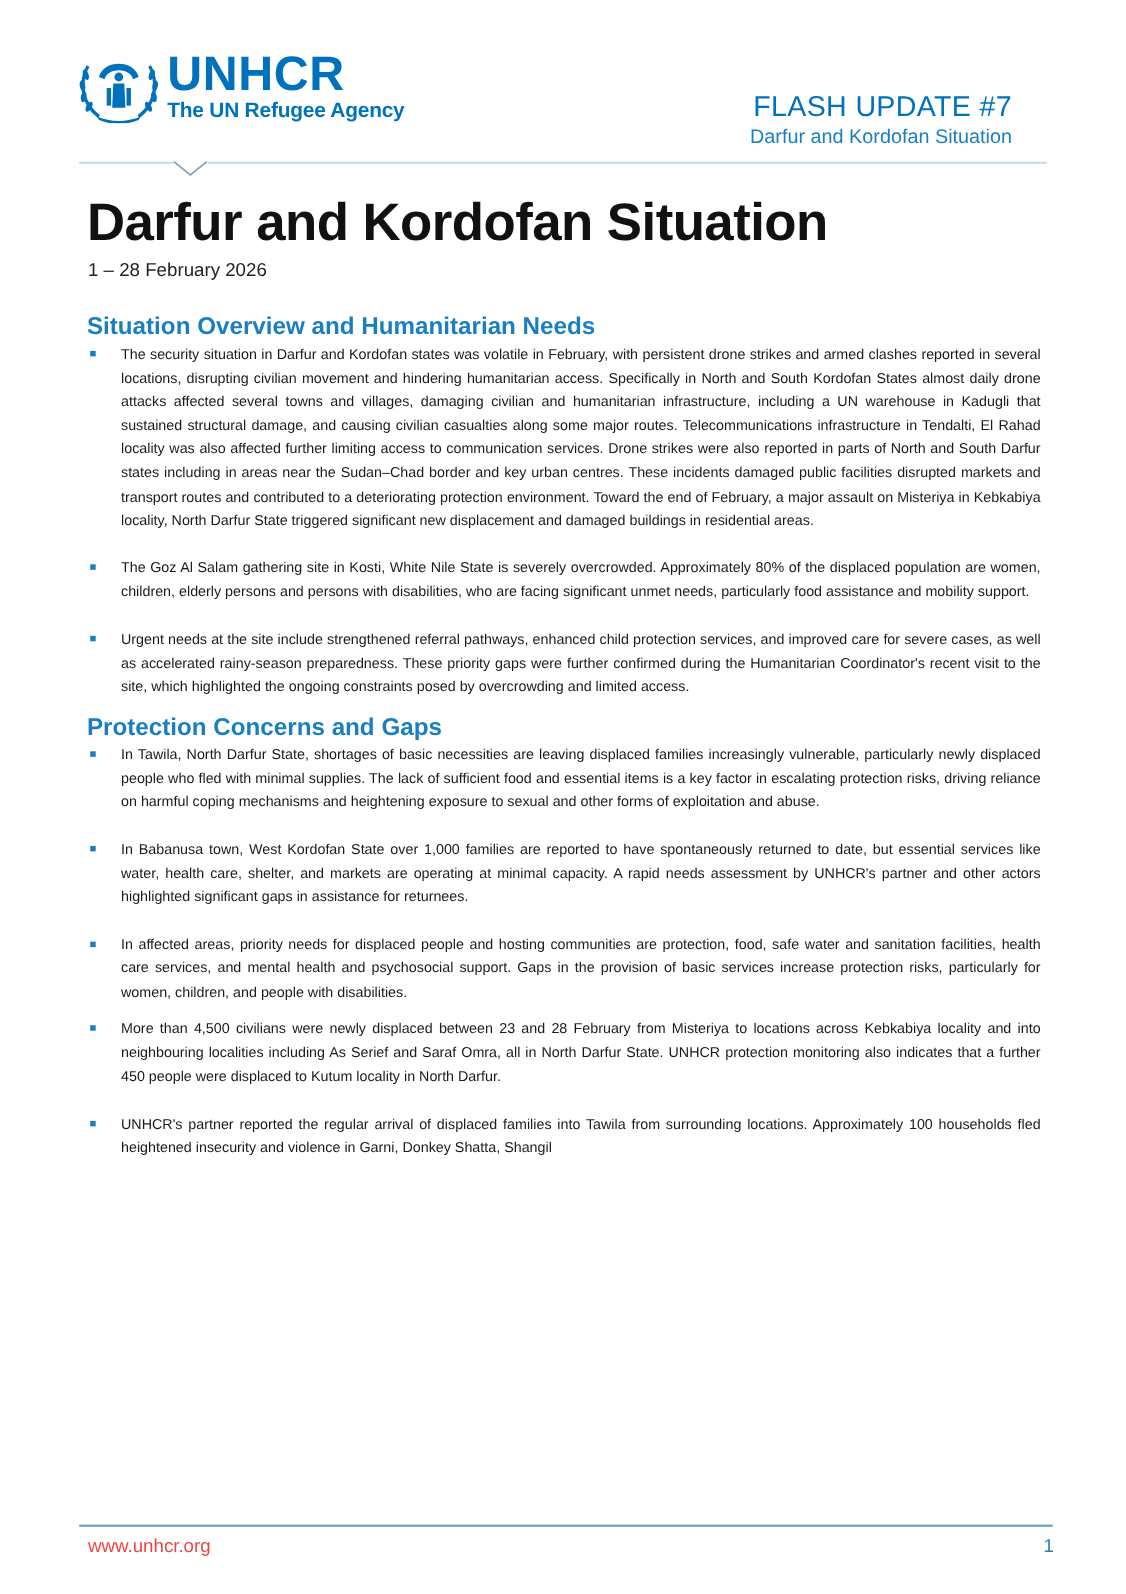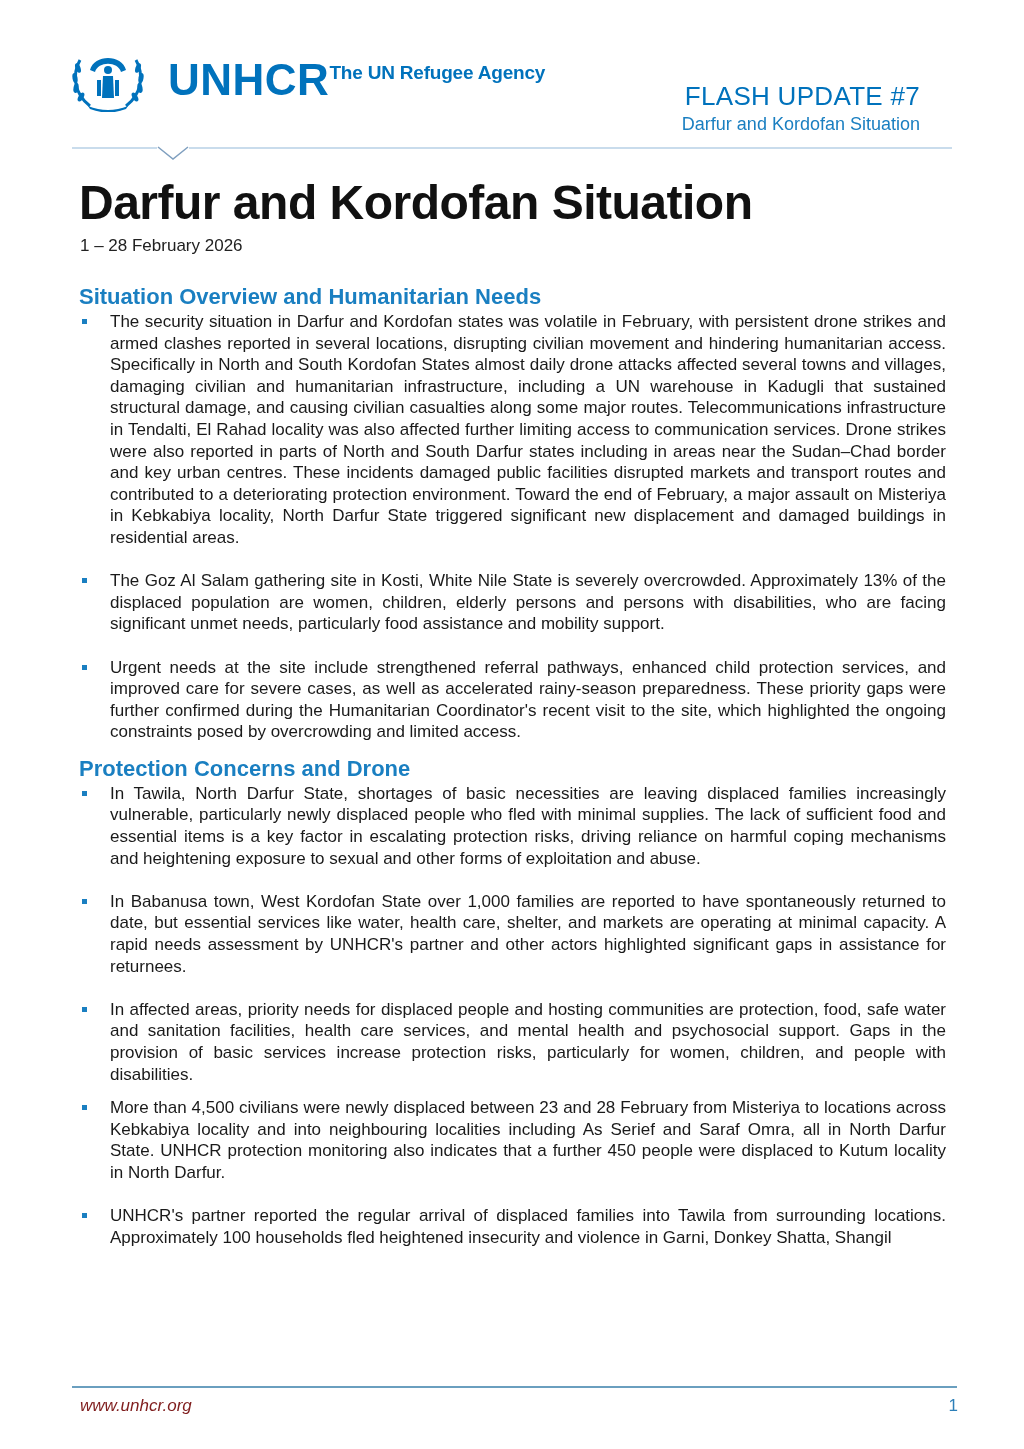--- a/index.html
+++ b/index.html
@@ -3,45 +3,45 @@
   <meta charset="utf-8">
   <style>
     html, body { margin: 0; padding: 0; background: #ffffff; }
     body {
       width: 1024px; height: 1449px; position: relative; overflow: hidden;
       font-family: "Liberation Sans", "DejaVu Sans", sans-serif;
       color: #1a1a1a;
     }
     .logo { position: absolute; left: 70px; top: 48px; display: flex; align-items: center; }
     .logo-emblem { width: 76px; height: 64px; }
-    .logo-text { margin-left: 22px; display: flex; }
+    .logo-text { margin-left: 6px; display: flex; flex-direction: column; }
     .logo-word { font-family: "Liberation Sans", sans-serif; font-weight: 700; font-size: 44px; line-height: 40px; color: #0072bc; letter-spacing: 0.5px; }
     .logo-tag { font-family: "Liberation Sans", sans-serif; font-weight: 700; font-size: 19px; color: #0072bc; margin-top: 2px; letter-spacing: -0.2px; }
 
     .flash { position: absolute; right: 104px; top: 80px; text-align: right; color: #0072bc; }
     .flash-title { font-size: 26px; line-height: 32px; letter-spacing: 0.3px; }
     .flash-sub { font-size: 18px; line-height: 24px; color: #1a7fc1; margin-top: 0px; }
 
     .top-rule { position: absolute; left: 72px; top: 147px; width: 880px; height: 1.5px; background: #c9dcec; }
     .top-chevron { position: absolute; left: 157px; top: 140px; width: 32px; height: 20px; }
 
     .title { position: absolute; left: 79px; top: 172px; font-size: 48px; font-weight: 700; color: #111111; letter-spacing: -0.5px; line-height: 62px; margin: 0; }
     .date { position: absolute; left: 80px; top: 236px; font-size: 17px; color: #222; }
 
     .content { position: absolute; left: 79px; top: 283px; width: 867px; }
     h2.section { font-weight: 700; font-size: 22px; line-height: 28px; color: #1a7fc1; margin: 0 0 0 0; }
     ul.bullets { list-style: none; margin: 0; padding: 0; }
-    ul.bullets li { position: relative; padding-left: 31px; font-size: 17px; line-height: 21.6px; text-align: justify; color: #1a1a1a; margin-bottom: 21.6px; }
+    ul.bullets li { position: relative; padding-left: 31px; font-size: 13px; line-height: 21.6px; text-align: justify; color: #1a1a1a; margin-bottom: 21.6px; }
     ul.bullets li .bullet { position: absolute; left: 3px; top: 8px; width: 5px; height: 5px; background: #1a7fc1; }
     ul.bullets li:last-child { margin-bottom: 12px; }
     .link { color: #1a7fc1; }
     .sec2 { margin-top: 0; }
 
     .bottom-rule { position: absolute; left: 72px; top: 1386px; width: 885px; height: 2px; background: #6a9fbf; }
-    .footer-url { position: absolute; left: 80px; top: 1396px; font-size: 17px; color: #7f1d1d; font-style: italic; }
+    .footer-url { position: absolute; left: 80px; top: 1396px; font-size: 17px; color: #ef4444; }
     .footer-page { position: absolute; right: 66px; top: 1396px; font-size: 17px; color: #2c7fb8; }
   </style>
 </head>
 <body>
 
 <div class="logo">
   <svg class="logo-emblem" viewBox="0 0 76 64">
     <g fill="none" stroke="#0072bc" stroke-width="3">
       <path d="M10 12 C2 26, 4 46, 20 58"></path>
       <path d="M66 12 C74 26, 72 46, 56 58"></path>
@@ -82,27 +82,27 @@
 
 <h1 class="title">Darfur and Kordofan Situation</h1>
 <div class="date">1 – 28 February 2026</div>
 
 <div class="content">
 
   <section>
     <h2 class="section">Situation Overview and Humanitarian Needs</h2>
     <ul class="bullets">
       <li><span class="bullet"></span><span>The security situation in Darfur and Kordofan states was volatile in February, with persistent drone strikes and armed clashes reported in several locations, disrupting civilian movement and hindering humanitarian access.   Specifically in North and South Kordofan States almost daily drone attacks affected several towns and villages, damaging civilian and humanitarian infrastructure, including a UN warehouse in Kadugli that sustained structural damage, and causing civilian casualties along some major routes. Telecommunications infrastructure in Tendalti, El Rahad locality was also affected further limiting access to communication services.  Drone strikes were also reported in parts of North and South Darfur states including in areas near the Sudan–Chad border and key urban centres. These incidents damaged public facilities disrupted markets and transport routes and contributed to a deteriorating protection environment. Toward the end of February, a major assault on Misteriya in Kebkabiya locality, North Darfur State triggered significant new displacement and damaged buildings in residential areas.</span></li>
-      <li><span class="bullet"></span><span>The Goz Al Salam gathering site in Kosti, White Nile State is severely overcrowded. Approximately 13% of the displaced population are women, children, elderly persons and persons with disabilities, who are facing significant unmet needs, particularly food assistance and mobility support.</span></li>
+      <li><span class="bullet"></span><span>The Goz Al Salam gathering site in Kosti, White Nile State is severely overcrowded. Approximately 80% of the displaced population are women, children, elderly persons and persons with disabilities, who are facing significant unmet needs, particularly food assistance and mobility support.</span></li>
       <li><span class="bullet"></span><span>Urgent needs at the site include strengthened referral pathways, enhanced child protection services, and improved care for severe cases, as well as accelerated rainy-season preparedness. These priority gaps were further confirmed during the Humanitarian Coordinator's recent visit to the site, which highlighted the ongoing constraints posed by overcrowding and limited access.</span></li>
     </ul>
   </section>
 
   <section class="sec2">
-    <h2 class="section">Protection Concerns and Drone</h2>
+    <h2 class="section">Protection Concerns and Gaps</h2>
     <ul class="bullets">
       <li><span class="bullet"></span><span>In Tawila, North Darfur State, shortages of basic necessities are leaving displaced families increasingly vulnerable, particularly newly displaced people who fled with minimal supplies. The lack of sufficient food and essential items is a key factor in escalating protection risks, driving reliance on harmful coping mechanisms and heightening exposure to sexual and other forms of exploitation and abuse.</span></li>
       <li><span class="bullet"></span><span>In Babanusa town, West Kordofan State over 1,000 families are reported to have spontaneously returned to date, but essential services like water, health care, shelter, and markets are operating at minimal capacity. A rapid needs assessment by UNHCR's partner and other actors highlighted significant gaps in assistance for returnees.</span></li>
       <li><span class="bullet"></span><span>In affected areas, priority needs for displaced people and hosting communities are protection, food, safe water and sanitation facilities, health care services, and mental health and psychosocial support.  Gaps in the provision of basic services increase protection risks, particularly for women, children, and people with disabilities.</span></li>
     </ul>
   </section>
 
   <section>
     <ul class="bullets">
       <li><span class="bullet"></span><span>More than 4,500 civilians were newly displaced between 23 and 28 February from Misteriya to locations across Kebkabiya locality and into neighbouring localities including As Serief and Saraf Omra, all in North Darfur State. UNHCR protection monitoring also indicates that a further 450 people were displaced to Kutum locality in North Darfur.</span></li>

